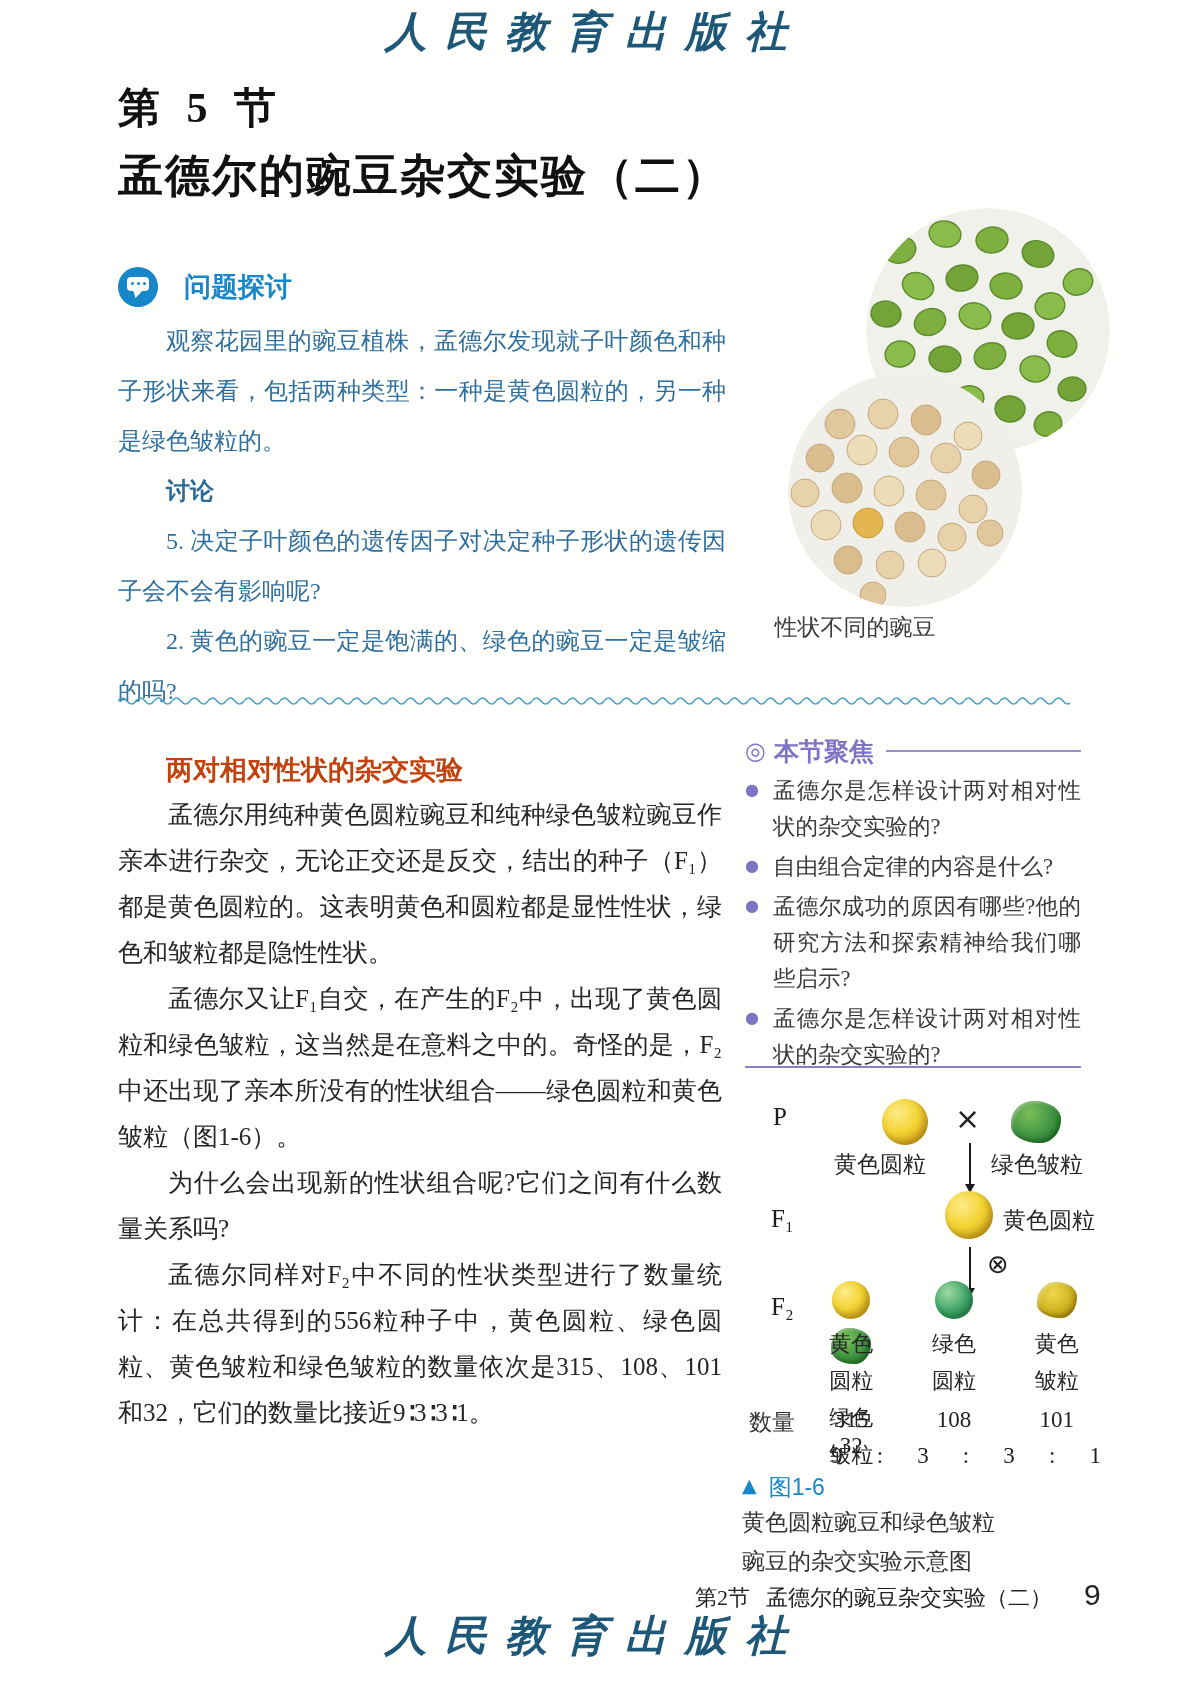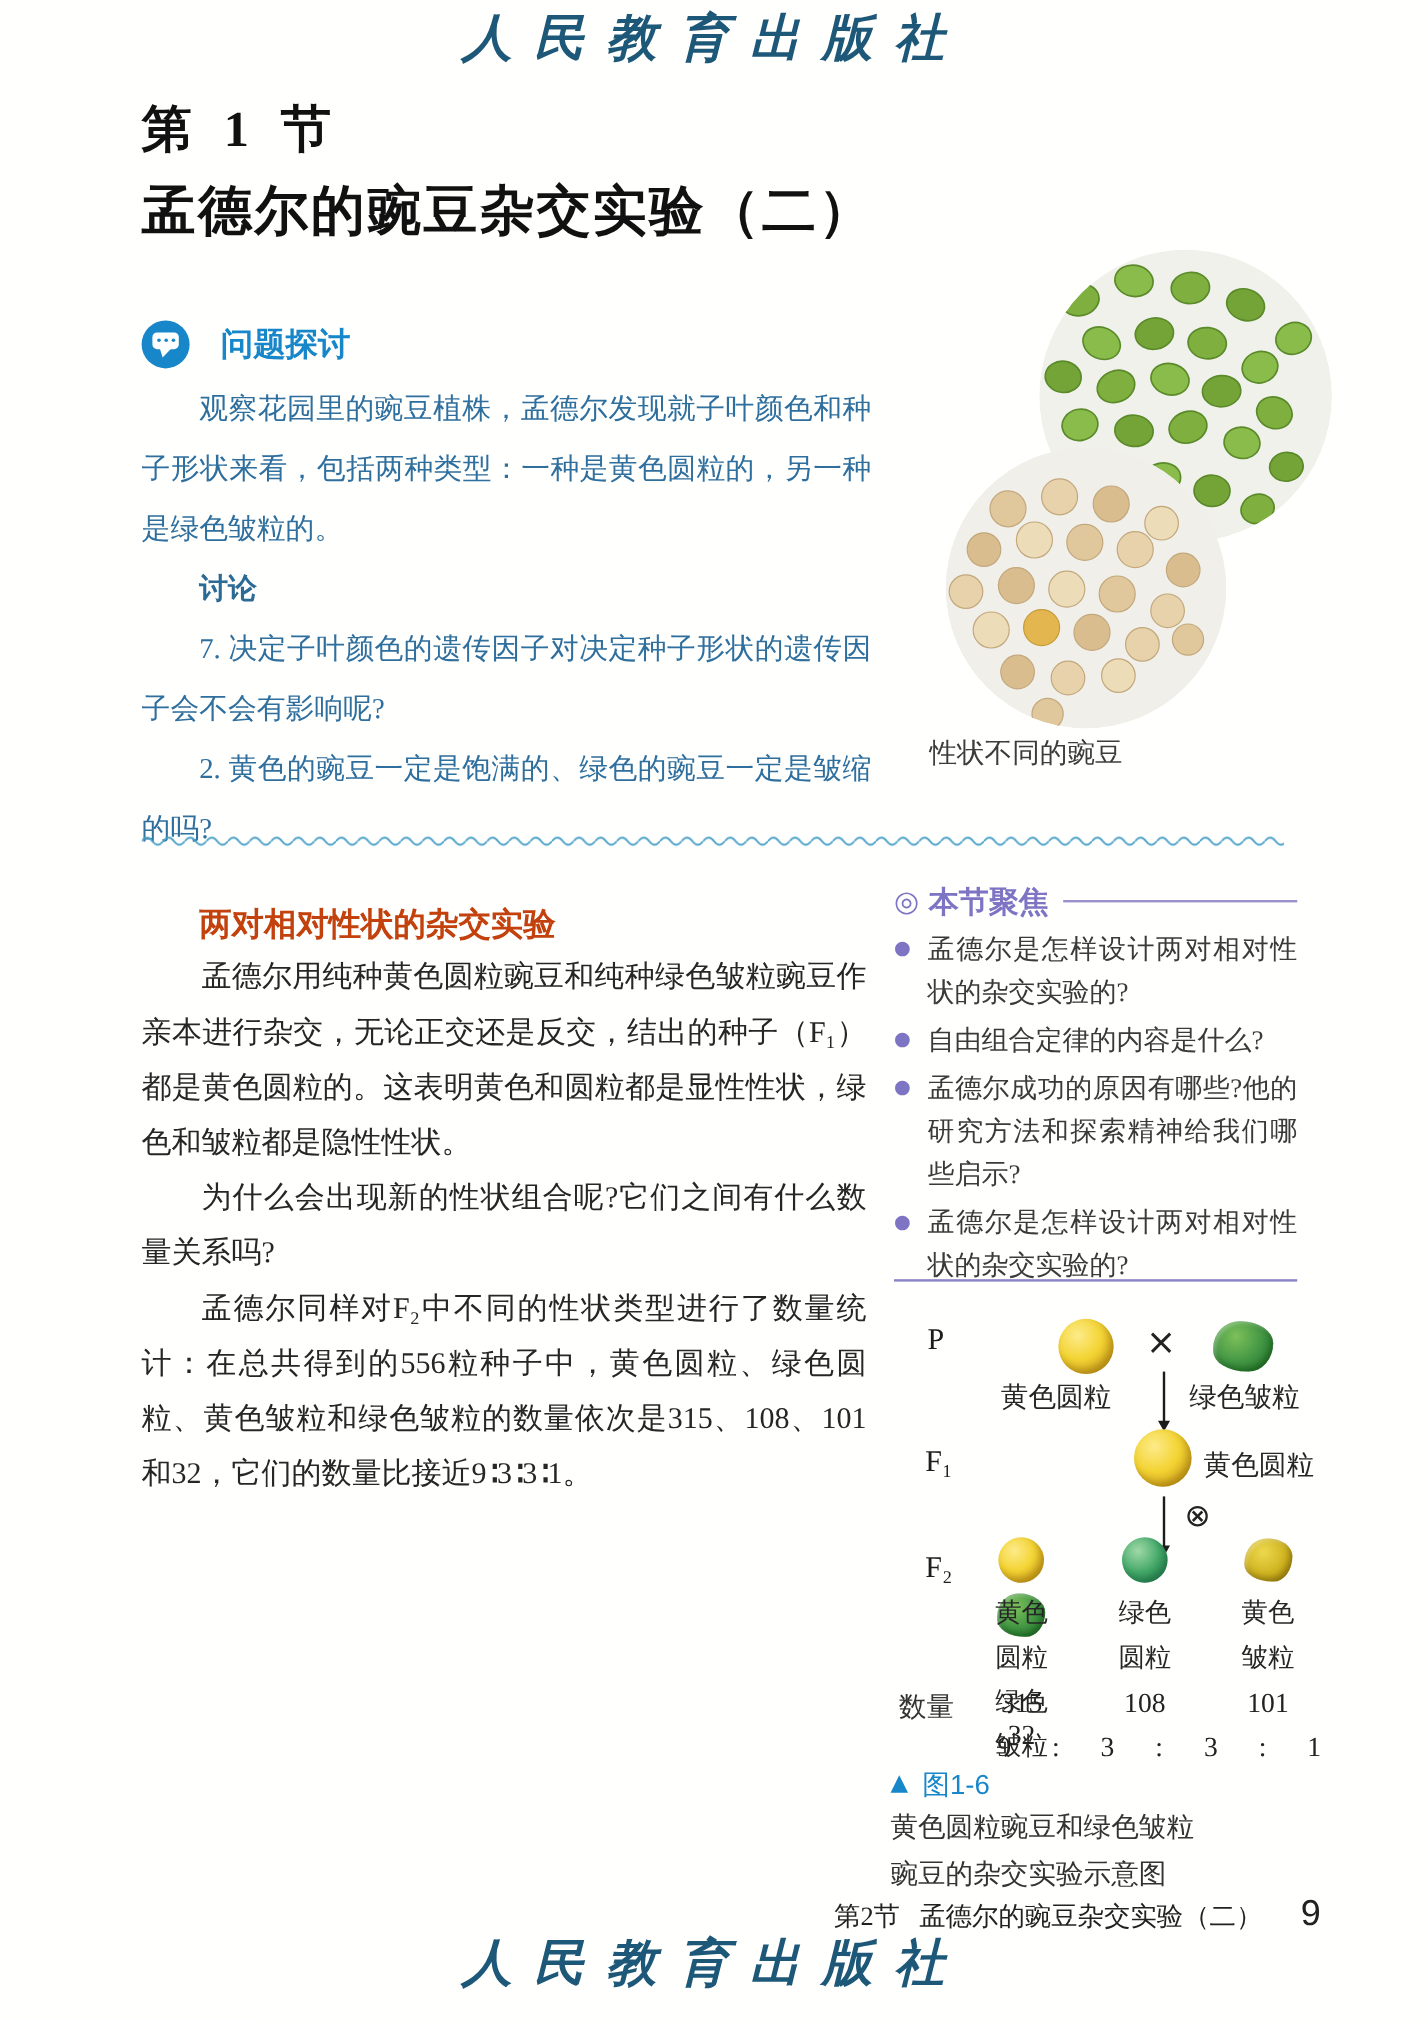--- a/index.html
+++ b/index.html
@@ -109,37 +109,37 @@
                    font-family:"Liberation Sans","DejaVu Sans",sans-serif;}
 </style>
 </head>
 <body>
 
 <div class="page">
 
   <div class="pub pub-top">人民教育出版社</div>
 
   <div class="title-block">
-    <div class="sec-num">第 1 节</div>
+    <div class="sec-num">第 5 节</div>
     <div class="sec-title">孟德尔的豌豆杂交实验（二）</div>
   </div>
 
   <div class="problem">
     <div class="prob-head">
       <div class="qicon">
         <span class="bubble">
             <span class="dot"></span>
           </span>
         <span class="tail"></span>
       </div>
       <span class="prob-title">问题探讨</span>
     </div>
     <p class="kai first">观察花园里的豌豆植株，孟德尔发现就子叶颜色和种子形状来看，包括两种类型：一种是黄色圆粒的，另一种是绿色皱粒的。</p>
     <p class="kai discuss">讨论</p>
-    <p class="kai">7. 决定子叶颜色的遗传因子对决定种子形状的遗传因子会不会有影响呢?</p>
+    <p class="kai">5. 决定子叶颜色的遗传因子对决定种子形状的遗传因子会不会有影响呢?</p>
     <p class="kai">2. 黄色的豌豆一定是饱满的、绿色的豌豆一定是皱缩的吗?</p>
   </div>
 
   <svg class="photos" width="370" height="430" viewBox="0 0 370 430">
     <defs>
       <clipPath id="cg">
           <circle cx="248" cy="138" r="122"></circle>
         </clipPath>
       <clipPath id="cy">
           <circle cx="165" cy="298" r="117"></circle>
@@ -211,20 +211,21 @@
       <pattern id="wv" width="18" height="12" patternUnits="userSpaceOnUse">
         <path d="M0 7 Q4.5 1 9 7 T18 7" fill="none" stroke="#4aa0c8" stroke-width="1.6"></path>
       </pattern>
     </defs>
     <rect width="952" height="12" fill="url(#wv)"></rect>
   </svg>
 
   <div class="leftcol">
     <h3 class="subhead">两对相对性状的杂交实验</h3>
     <p class="body-p">孟德尔用纯种黄色圆粒豌豆和纯种绿色皱粒豌豆作亲本进行杂交，无论正交还是反交，结出的种子（F₁）都是黄色圆粒的。这表明黄色和圆粒都是显性性状，绿色和皱粒都是隐性性状。</p>
+    <p class="body-p">孟德尔又让F₁自交，在产生的F₂中，出现了黄色圆粒和绿色皱粒，这当然是在意料之中的。奇怪的是，F₂中还出现了亲本所没有的性状组合——绿色圆粒和黄色皱粒（图1-6）。</p>
     <p class="body-p">为什么会出现新的性状组合呢?它们之间有什么数量关系吗?</p>
     <p class="body-p">孟德尔同样对F₂中不同的性状类型进行了数量统计：在总共得到的556粒种子中，黄色圆粒、绿色圆粒、黄色皱粒和绿色皱粒的数量依次是315、108、101和32，它们的数量比接近9∶3∶3∶1。</p>
   </div>
 
   <div class="focus">
     <div class="focus-head">
       <span class="focus-icon">◎</span>
       <span class="focus-title">本节聚焦</span>
       <span class="focus-rule"></span>
     </div>

